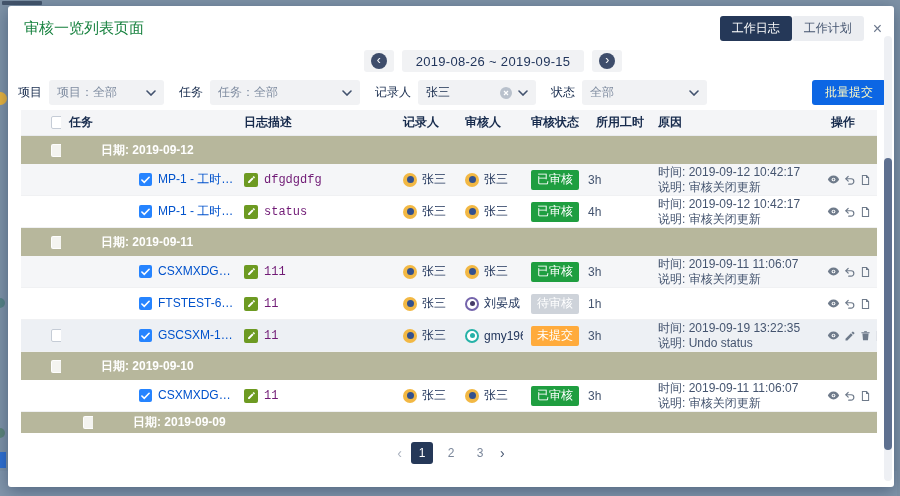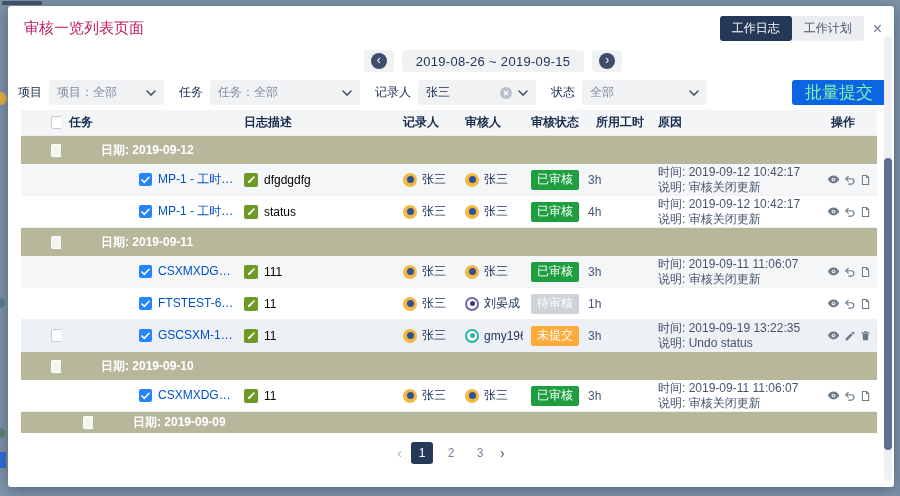--- a/index.html
+++ b/index.html
@@ -13,42 +13,42 @@
   
   .bg-top-smudge { position:absolute; left:2px; top:1px; width:40px; height:4px; background:#36465c; opacity:.8; border-radius:1px; }
   .bg-blob { position:absolute; border-radius:50%; }
   .bg-bottom { position:absolute; left:0; right:3px; bottom:0; height:25px; background:#8296ab; }
   .bg-bottom-text { position:absolute; left:96px; top:0; font-size:8px; color:#2c3e5f; }
   .bg-dash { position:absolute; top:3px; width:18px; height:3px; background:rgba(40,60,90,.45); }
   .bg-blue-chip { position:absolute; left:0; top:452px; width:6px; height:16px; background:#2f6fd0; }
 
   
   .modal { position:absolute; left:8px; top:6px; width:886px; height:481px; background:#fff; border-radius:3px; box-shadow:0 4px 16px rgba(9,30,66,.4); }
-  .title { position:absolute; left:16px; top:13px; font-size:15px; color:#be185d;font-family:Liberation Serif, serif; }
+  .title { position:absolute; left:16px; top:13px; font-size:15px; color:#15803d;font-family:Liberation Serif, serif; }
   .hdr-btns { position:absolute; top:10px; right:12px; display:flex; align-items:center; }
   .btn { height:25px; padding:0 12px; font-size:12px; border-radius:3px; display:flex; align-items:center; cursor:pointer; }
   .btn-dark { background:#253858; color:#fff; }
   .btn-light { background:#ebedf1; color:#44546f; }
   .close-x { margin-left:9px; color:#6b778c; font-size:16px; line-height:1; cursor:pointer; }
 
   
   .datenav { position:absolute; left:0; right:0; top:44px; display:flex; justify-content:center; align-items:center; gap:8px; transform:translateX(42px); }
   .nav-pill { width:30px; height:22px; background:#f1f2f4; border-radius:3px; display:flex; align-items:center; justify-content:center; cursor:pointer; }
   .nav-circle { width:16px; height:16px; border-radius:50%; background:#3e4d6b; color:#fff; font-size:12px; display:flex; align-items:center; justify-content:center; padding-bottom:2px; }
   .date-box { height:22px; background:#f1f2f4; border-radius:3px; color:#22365c; font-size:13px; display:flex; align-items:center; padding:0 14px; letter-spacing:.3px; }
 
   
   .filters { position:absolute; left:10px; right:8px; top:74px; display:flex; align-items:center; }
   .flabel { font-size:12px; color:#172b4d; margin-right:7px; white-space:nowrap; }
   .fsel { height:25px; background:#f1f2f4; border-radius:3px; display:flex; align-items:center; padding:0 8px; font-size:12px; margin-right:15px; cursor:pointer; }
   .fsel .val { flex:1; color:#172b4d; white-space:nowrap; overflow:hidden; }
   .fsel.muted .val { color:#7f8ca0; }
   .fsel .chev { margin-left:6px; display:flex; }
   .fsel .clear { margin-left:4px; display:flex; }
-  .submit-btn { margin-left:auto; height:25px; padding:0 13px; background:#0c66e4; color:#86efac; font-size:17px; border-radius:3px; display:flex; align-items:center; cursor:pointer; }
+  .submit-btn { margin-left:auto; height:25px; padding:0 13px; background:#0c66e4; color:#fef9c3; font-size:12px; border-radius:3px; display:flex; align-items:center; cursor:pointer; }
 
   
   .table { position:absolute; left:13px; top:104px; width:856px; }
   .trow { display:grid; grid-template-columns:40px 175px 159px 62px 66px 65px 62px 173px 54px; align-items:center; }
   .trow > div { padding-left:8px; overflow:hidden; }
   .c1 { padding-left:30px !important; display:flex; align-items:center; }
   .t-head { height:26px; background:#f4f5f7; font-weight:bold; font-size:12px; color:#172b4d; border-bottom:1px solid #e9ebee; }
   .t-group { height:28px; background:#b7b79c; color:#fff; font-weight:bold; font-size:12px; }
   .t-group.t-trunc { height:21px; overflow:hidden;padding-left:32px; }
   .gcell { grid-column:2 / -1; white-space:nowrap;margin-left:32px; }
@@ -56,21 +56,21 @@
   .t-data.stripe { background:#f5f6f8; }
   .t-data.hl { background:#edf0f4; }
 
   .cb { width:13px; height:13px; border-radius:2px; flex:0 0 13px; display:flex; align-items:center; justify-content:center; cursor:pointer; }
   .cb-plain { background:#fff; border:1px solid #c5ccd6; }
   .cb-group { background:rgba(255,255,255,.85); border:1px solid rgba(255,255,255,.9); }
   .cb-checked { background:#2684ff; color:#fff; font-size:9px; font-weight:bold; }
 
   .task-cell { padding-left:78px !important; display:flex; align-items:center; gap:6px; white-space:nowrap; }
   .link { color:#0052cc; overflow:hidden; text-overflow:ellipsis; cursor:pointer; }
-  .desc-cell { display:flex; align-items:flex-end; gap:6px; color:#000000; white-space:nowrap; }
+  .desc-cell { display:flex; align-items:flex-end; gap:6px; color:#701a75; white-space:nowrap;font-family:Liberation Mono, monospace; }
   .desc-ic { width:14px; height:14px; border-radius:2px; background:#6d9a22; flex:0 0 14px; display:flex; align-items:center; justify-content:center; }
   .person { display:flex; align-items:center; gap:5px; color:#22365c; white-space:nowrap; }
   .avatar { width:14px; height:14px; border-radius:50%; flex:0 0 14px; display:flex; align-items:center; justify-content:center; }
   .av-yellow { background:#f2b844; }
   .av-yellow .av-dot { width:7px; height:7px; border-radius:50%; background:#33518e; }
   .av-purple { background:#fff; border:2px solid #7464ab; }
   .av-purple .av-dot { width:5px; height:5px; border-radius:50%; background:#443a66; }
   .av-teal { background:#fff; border:2px solid #26b2a8; }
   .av-teal .av-dot { width:5px; height:5px; border-radius:50%; background:#26b2a8; }
   .badge { width:48px; height:20px; border-radius:2px; color:#fff; display:flex; align-items:center; justify-content:center; font-size:12px; }

